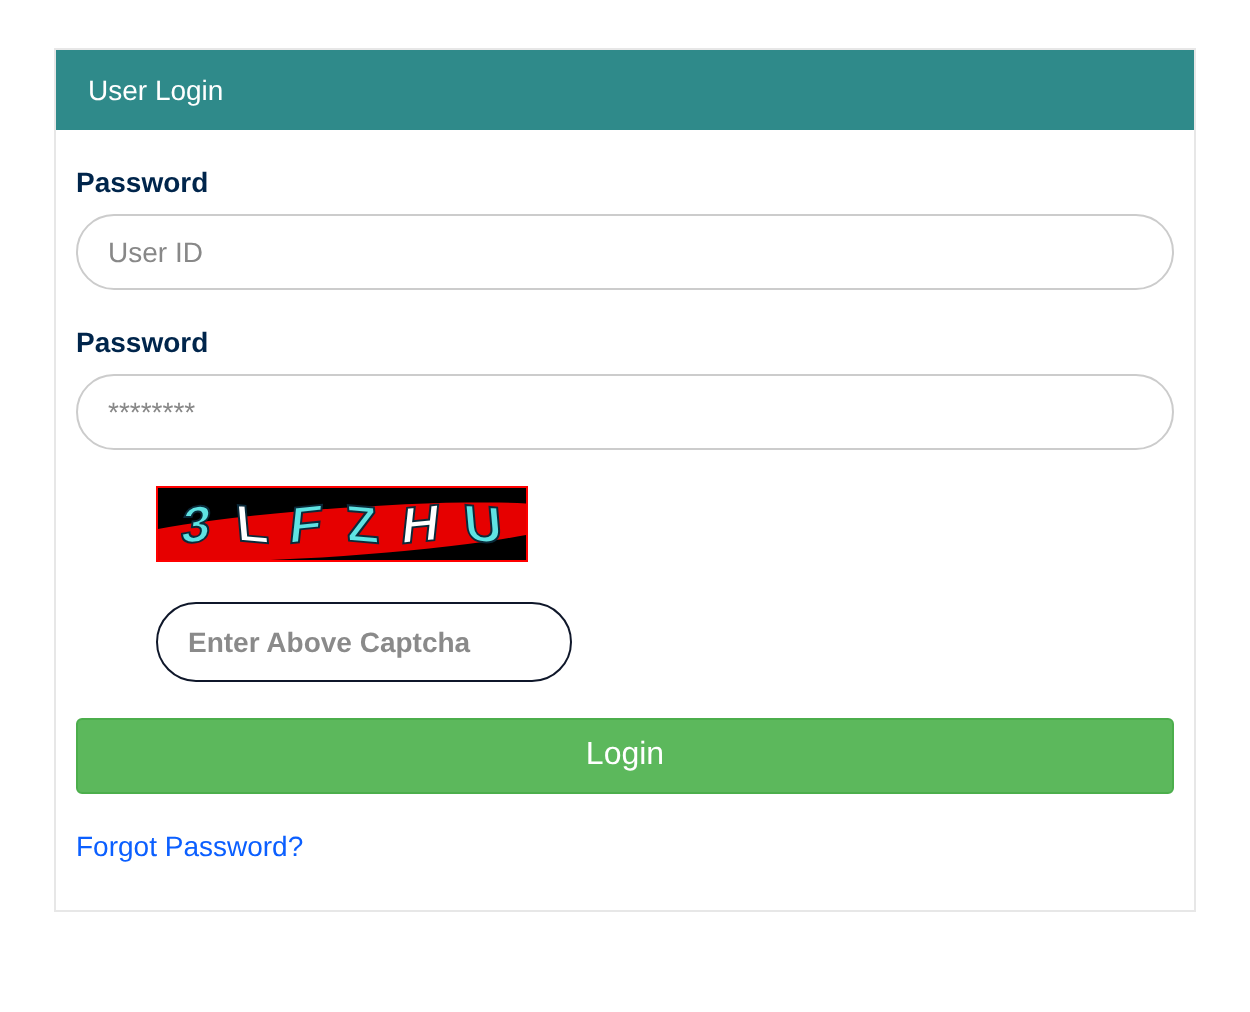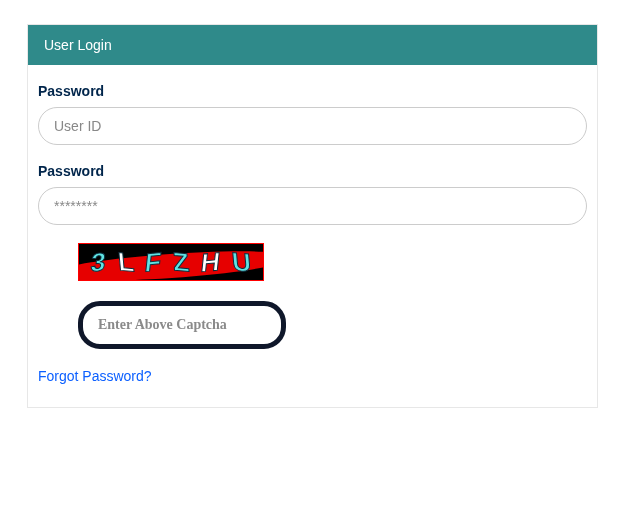--- a/index.html
+++ b/index.html
@@ -85,28 +85,27 @@
       font-family: Impact, "Arial Black", sans-serif;
       line-height: 1;
       -webkit-text-stroke: 1px #0a2a3a;
     }
     .cl.cyan { color: #5fe3e3; }
     .cl.white { color: #ffffff; }
     .cl.sk-l { transform: skew(-12deg) rotate(-6deg); }
     .cl.sk-r { transform: skew(10deg) rotate(5deg); }
     .captcha-input {
       width: 208px;
-      border: 5px solid #0f172a;
+      border: 1px solid #0f172a;
       border-radius: 22px;
       padding: 11px 15px;
       font-size: 14px;
       font-weight: 600;
       color: #333;
       outline: none;
-      font-family: Liberation Serif, serif;
     }
     .captcha-input::placeholder {
       color: #8a8a8a;
       font-weight: 600;
     }
     .login-btn {
       display: block;
       width: 100%;
       background: #5cb85c;
       border: 1px solid #4cae4c;
@@ -154,19 +153,20 @@
           <span class="cl white sk-r">L</span>
           <span class="cl cyan sk-l">F</span>
           <span class="cl cyan sk-r">Z</span>
           <span class="cl white sk-l">H</span>
           <span class="cl cyan sk-r">U</span>
         </div>
       </div>
       <input type="text" class="captcha-input" placeholder="Enter Above Captcha" style="">
     </div>
 
+    <button class="login-btn">Login</button>
 
     <div class="forgot-link">
       <a>Forgot Password?</a>
     </div>
 
   </div>
 </div>
 
 </body></html>

